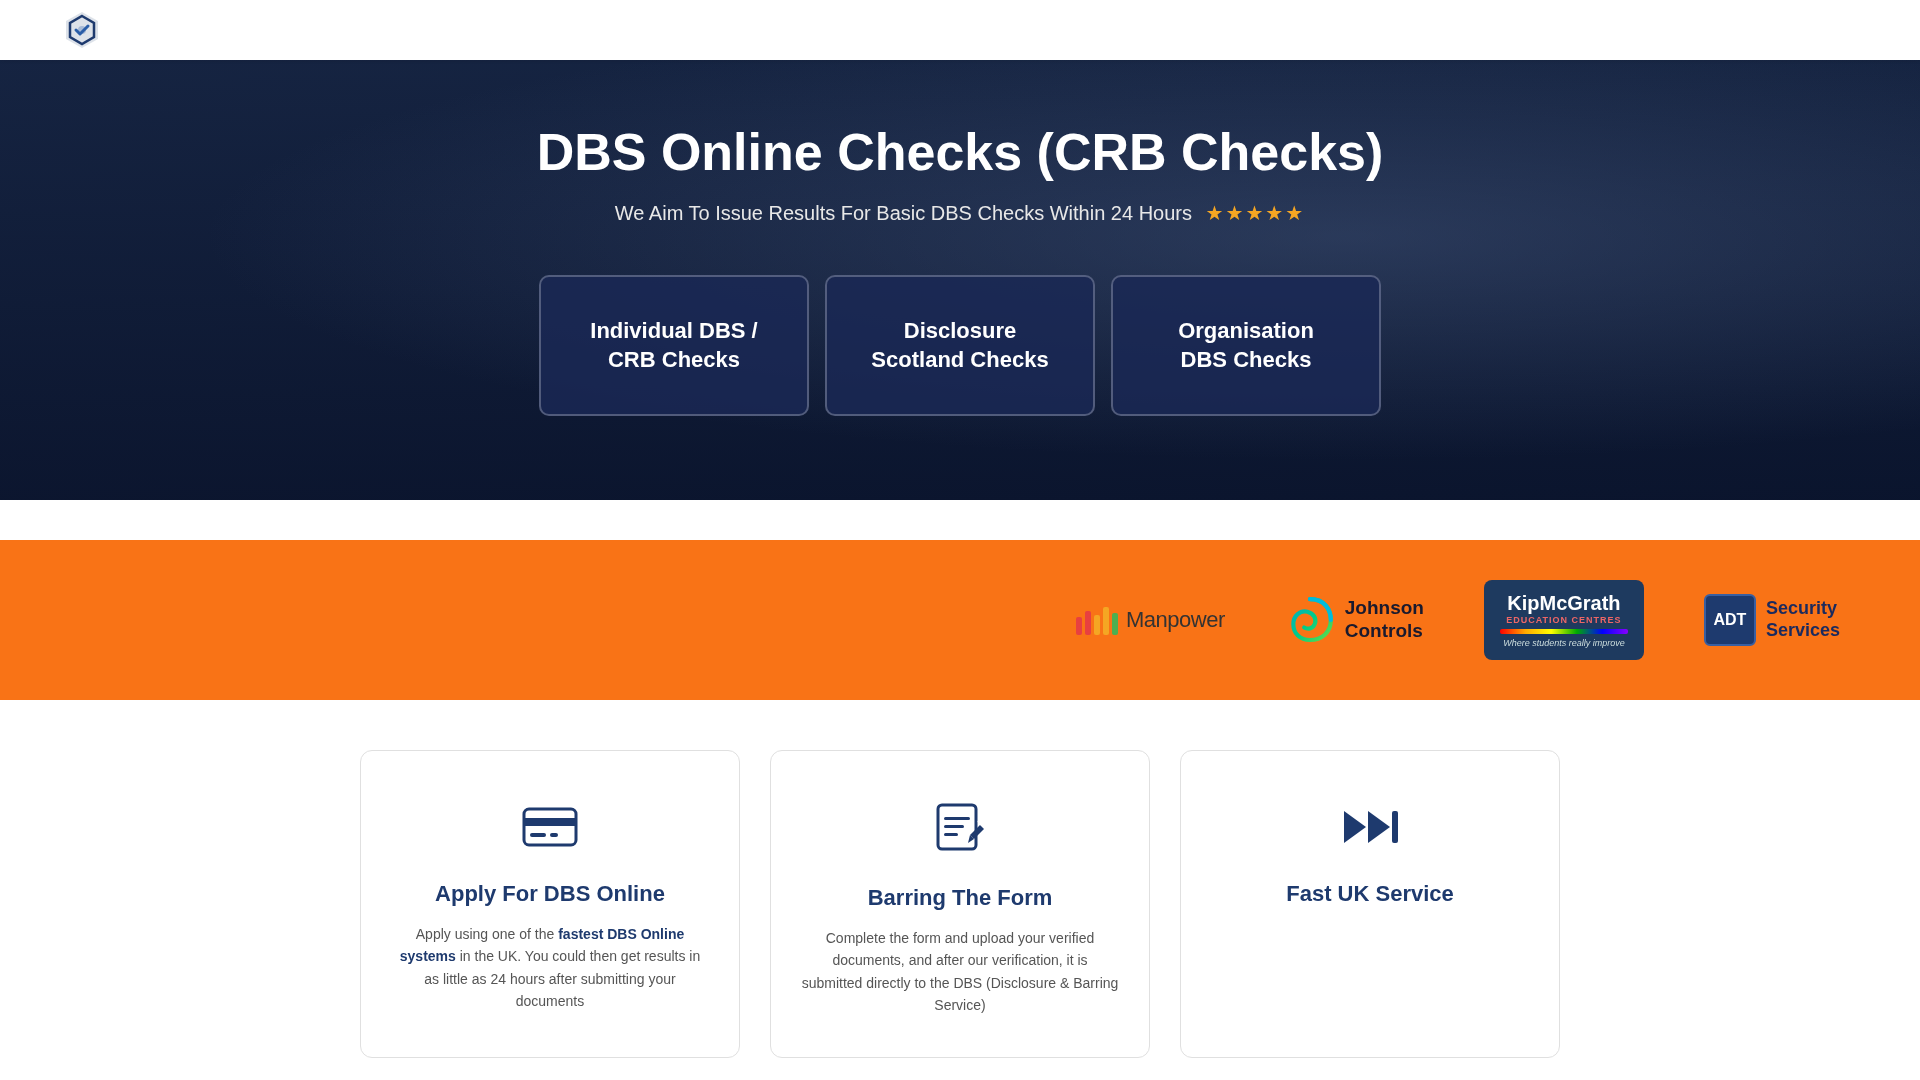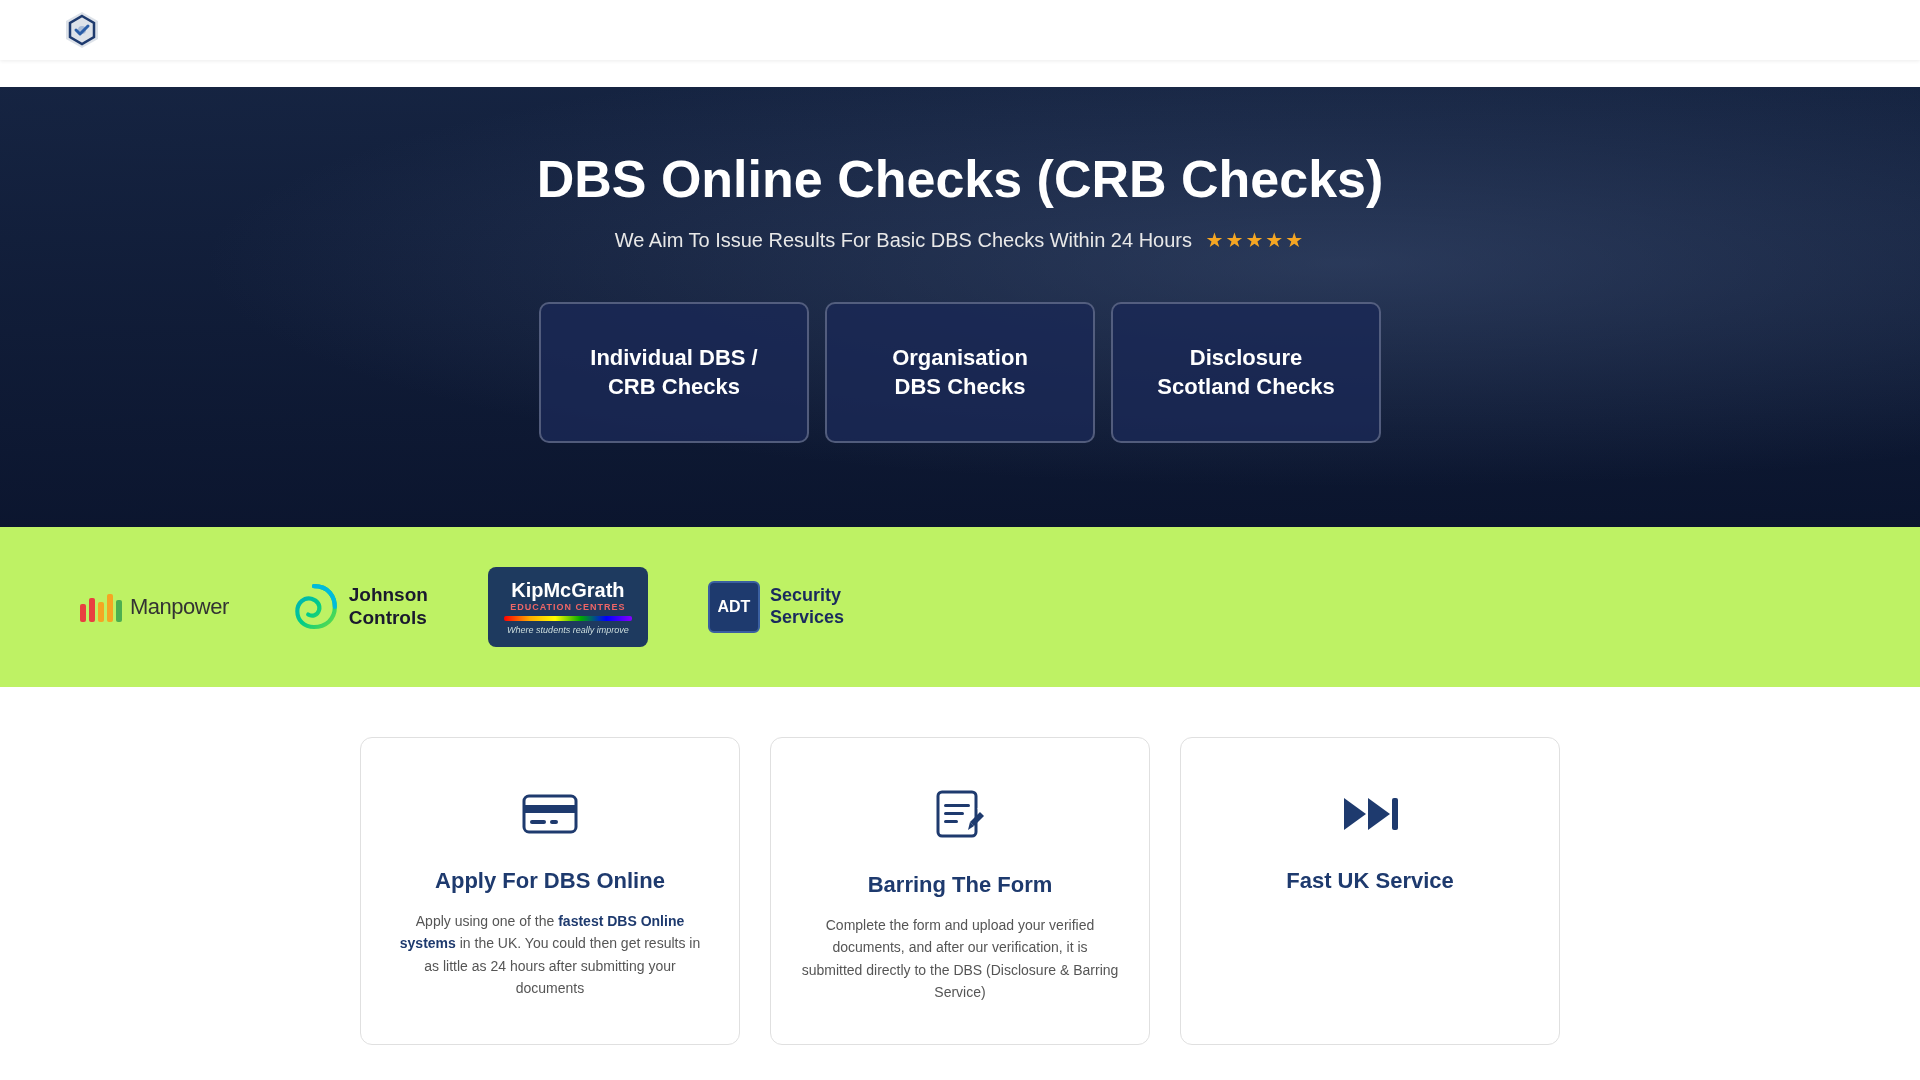--- a/index.html
+++ b/index.html
@@ -47,21 +47,20 @@
     .hero {
       position: relative;
       background: #b91c1c;
       min-height: 440px;
       display: flex;
       flex-direction: column;
       align-items: center;
       justify-content: center;
       overflow: hidden;
       padding: 60px 20px 80px;
-      margin-top: 27px;
     }
     .hero-bg {
       position: absolute;
       inset: 0;
       background: linear-gradient(135deg, #1a2540cc 0%, #0d1a30bb 100%);
       z-index: 1;
     }
     .hero-img-overlay {
       position: absolute;
       inset: 0;
@@ -119,26 +118,27 @@
       color: #fff;
       font-size: 22px;
       font-weight: 600;
       line-height: 1.3;
       cursor: pointer;
       transition: background 0.2s;
     }
 
     
     .logos-strip {
-      background: #bef264;
+      background: #f97316;
       padding: 40px 80px;
       display: flex;
       align-items: center;
-      justify-content: flex-start;
+      justify-content: flex-end;
       gap: 60px;
+      margin-top: 40px;
     }
     .logo-box {
       display: flex;
       align-items: center;
       justify-content: center;
     }
 
     
     .manpower-logo {
       display: flex;
@@ -293,22 +293,22 @@
   <div class="hero-bg"></div>
   <div class="hero-img-overlay"></div>
   <div class="hero-content">
     <h1 class="hero-title">DBS Online Checks (CRB Checks)</h1>
     <p class="hero-subtitle">
       <span>We Aim To Issue Results For Basic DBS Checks Within 24 Hours</span>
       <span class="hero-stars">★★★★★</span>
     </p>
     <div class="hero-cards">
       <div class="hero-card">Individual DBS / CRB Checks</div>
+      <div class="hero-card">Disclosure Scotland Checks</div>
       <div class="hero-card">Organisation DBS Checks</div>
-      <div class="hero-card">Disclosure Scotland Checks</div>
     </div>
   </div>
 </section>
 
 <div class="logos-strip">
 
   <div class="logo-box">
     <div class="manpower-logo">
       <div class="manpower-bars">
         <span style="background:#e84040; height:18px;"></span>

